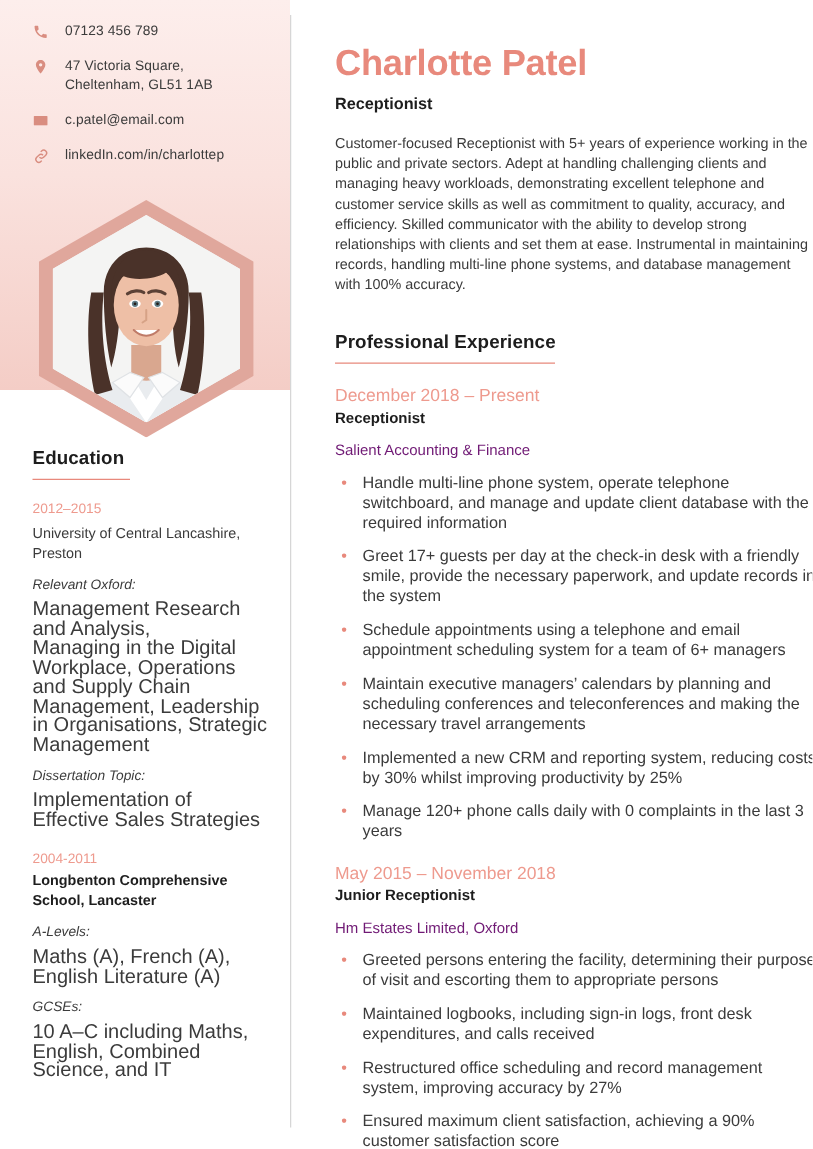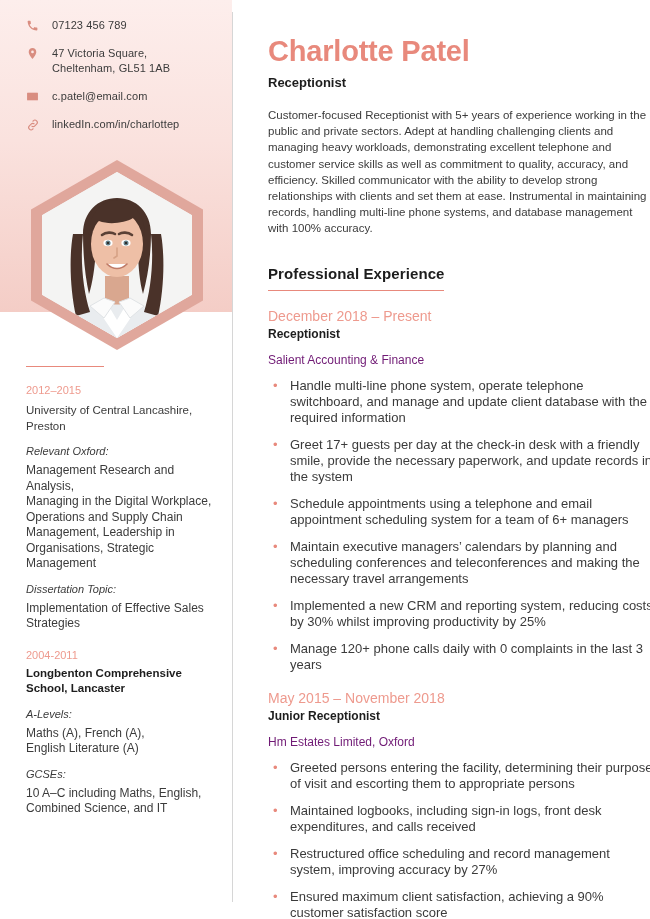--- a/index.html
+++ b/index.html
@@ -41,21 +41,21 @@
   .edu { position: absolute; left: 26px; top: 358px; width: 190px; }
   .sec-title { font-size: 15px; font-weight: bold; color: #1d1d1d; letter-spacing: .1px; }
   .sec-rule { height: 1px; background: #e8897c; margin: 8px 0 0 0; }
   .sec-rule.short { width: 78px; }
   .sec-rule.long { width: 176px; }
   .edu-block { margin-top: 17px; }
   .edu-date { font-size: 11px; color: #ee9a8e; margin-bottom: 5px; }
   .edu-degree { font-size: 11.5px; font-weight: bold; color: #1d1d1d; line-height: 15.5px; }
   .edu-school { font-size: 11.5px; color: #3b3b3b; line-height: 15.5px; margin-top: 7px; }
   .edu-label { font-size: 11px; font-style: italic; color: #3b3b3b; margin-top: 11px; }
-  .edu-body { font-size: 12px; color: #3b3b3b; line-height: 15.5px; margin-top: 6px; white-space: pre-line; }
+  .edu-body { font-size: 16px; color: #3b3b3b; line-height: 15.5px; margin-top: 6px; white-space: pre-line; }
 
   
   .divider { position: absolute; left: 232px; top: 12px; width: 1px; height: 890px; background: #d6d6d6; }
 
   
   .main { position: absolute; left: 268px; top: 0; width: 386px; padding-top: 34px; }
   .name { font-size: 29px; font-weight: bold; color: #e8897c; letter-spacing: -.2px; line-height: 34px; }
   .role { font-size: 13px; font-weight: bold; color: #1d1d1d; margin-top: 7px; }
   .summary { font-size: 11.5px; color: #3b3b3b; line-height: 16.2px; margin-top: 17px; text-align: left; }
 
@@ -150,20 +150,21 @@
           <path d="M41 62c-3 26 0 56 7 78l-14 4c-6-26-7-60-3-82z" fill="#4a3229"></path>
           <path d="M109 62c3 26 0 56-7 78l14 4c6-26 7-60 3-82z" fill="#4a3229"></path>
 
           <path d="M62 126l-14 8 14 12 11-16z" fill="#fbfbfb" stroke="#dfe2e5" stroke-width="1"></path>
           <path d="M88 126l14 8-14 12-11-16z" fill="#fbfbfb" stroke="#dfe2e5" stroke-width="1"></path>
         </svg>
       </div>
     </div>
 
     <div class="edu">
+      <div class="sec-title">Education</div>
       <div class="sec-rule short"></div>
 
       <div class="edu-block">
         <div class="edu-date">2012–2015</div>
         <div class="edu-school">University of Central Lancashire, Preston</div>
         <div class="edu-label">Relevant Oxford:</div>
         <div class="edu-body">Management Research and Analysis,
 Managing in the Digital Workplace, Operations and Supply Chain Management, Leadership in Organisations, Strategic Management</div>
         <div class="edu-label">Dissertation Topic:</div>
         <div class="edu-body">Implementation of Effective Sales Strategies</div>

